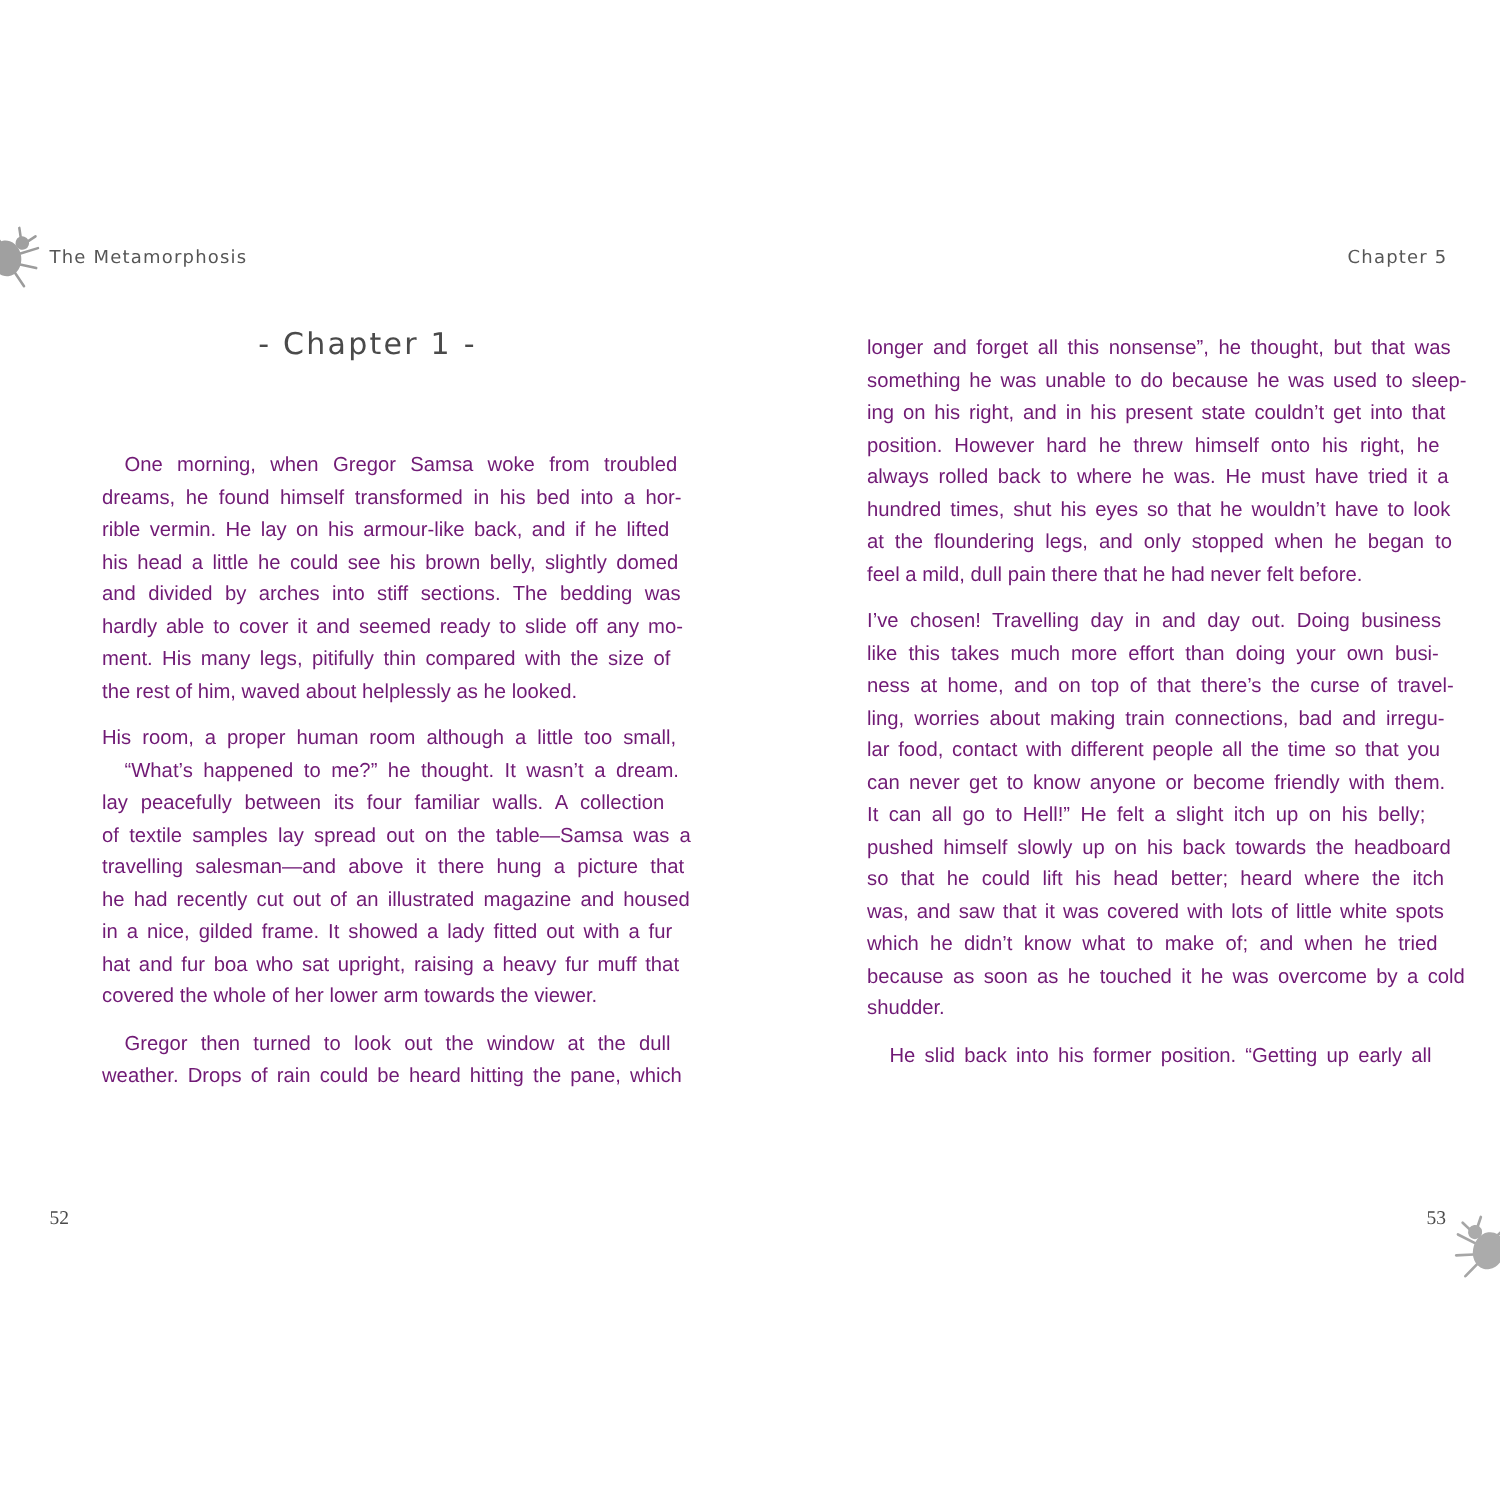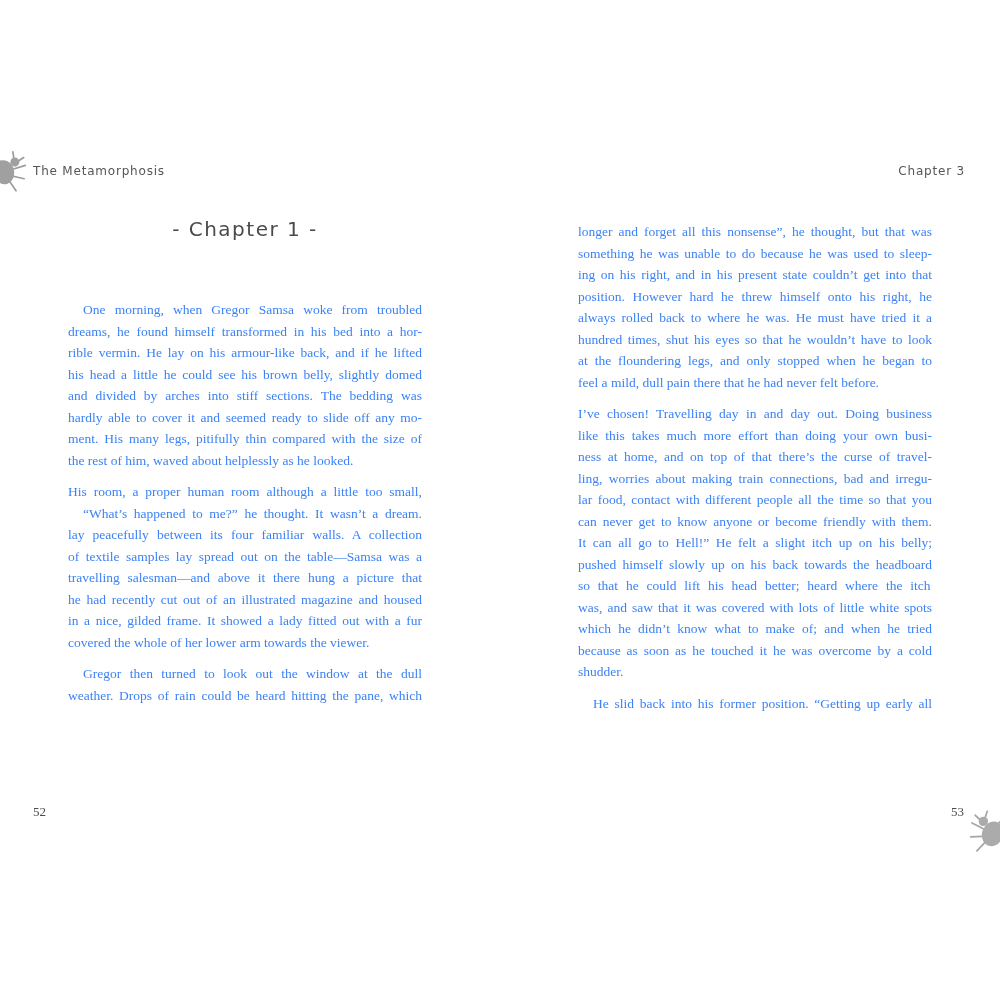--- a/index.html
+++ b/index.html
@@ -25,23 +25,23 @@
     left: 68px; top: 217px; width: 354px;
     text-align: center;
     font-family: "DejaVu Sans", sans-serif;
     font-size: 20px;
     letter-spacing: 1.5px;
     color: #4a4a4a;
   }
   .column {
     position: absolute;
     width: 354px;
-    font-family: Liberation Serif, serif;
+    font-family: Liberation Sans, sans-serif;
     font-size: 13.5px;
-    color: #3b82f6;
+    color: #701a75;
   }
   .column-left  { left: 68px;  top: 299px; }
   .column-right { left: 578px; top: 221px; }
   .para { margin: 0 0 10px 0; }
   .para:last-child { margin-bottom: 0; }
   .line {
     line-height: 21.5px;
     height: 21.5px;
     white-space: nowrap;
   }
@@ -74,21 +74,21 @@
       <path d="M28 32 L37 39"></path>
       <path d="M25 9 L22 3"></path>
       <path d="M30 10 L34 5"></path>
     </g>
     <ellipse cx="20" cy="25" rx="10" ry="12" fill="#a0a0a0" transform="rotate(-25 20 25)"></ellipse>
     <circle cx="27" cy="12" r="4.5" fill="#a0a0a0"></circle>
   </svg>
 
   <div class="running-header left">The Metamorphosis</div>
 
-  <div class="running-header right">Chapter 3</div>
+  <div class="running-header right">Chapter 5</div>
 
   <div class="chapter-title">- Chapter 1 -</div>
 
   <div class="column column-left">
       <div class="para">
         <div class="line indent" style="word-spacing: 5.79464px;"><span>One morning, when Gregor Samsa woke from troubled</span></div>
         <div class="line" style="word-spacing: 3.29688px;"><span>dreams, he found himself transformed in his bed into a hor-</span></div>
         <div class="line" style="word-spacing: 2.52273px;"><span>rible vermin. He lay on his armour-like back, and if he lifted</span></div>
         <div class="line" style="word-spacing: 2.53835px;"><span>his head a little he could see his brown belly, slightly domed</span></div>
         <div class="line" style="word-spacing: 4.56076px;"><span>and divided by arches into stiff sections. The bedding was</span></div>
@@ -97,20 +97,21 @@
         <div class="line nojust" style="word-spacing: normal;"><span>the rest of him, waved about helplessly as he looked.</span></div>
       </div>
       <div class="para">
         <div class="line" style="word-spacing: 3.52969px;"><span>His room, a proper human room although a little too small,</span></div>
         <div class="line indent" style="word-spacing: 3.24653px;"><span>“What’s happened to me?” he thought. It wasn’t a dream.</span></div>
         <div class="line" style="word-spacing: 4.74609px;"><span>lay peacefully between its four familiar walls. A collection</span></div>
         <div class="line" style="word-spacing: 3.08281px;"><span>of textile samples lay spread out on the table—Samsa was a</span></div>
         <div class="line" style="word-spacing: 4.41797px;"><span>travelling salesman—and above it there hung a picture that</span></div>
         <div class="line" style="word-spacing: 2.33594px;"><span>he had recently cut out of an illustrated magazine and housed</span></div>
         <div class="line" style="word-spacing: 2.22837px;"><span>in a nice, gilded frame. It showed a lady fitted out with a fur</span></div>
+        <div class="line" style="word-spacing: 2.05859px;"><span>hat and fur boa who sat upright, raising a heavy fur muff that</span></div>
         <div class="line nojust" style="word-spacing: normal;"><span>covered the whole of her lower arm towards the viewer.</span></div>
       </div>
       <div class="para">
         <div class="line indent" style="word-spacing: 5.02969px;"><span>Gregor then turned to look out the window at the dull</span></div>
         <div class="line" style="word-spacing: 2.33438px;"><span>weather. Drops of rain could be heard hitting the pane, which</span></div>
       </div>
     </div>
 
   <div class="column column-right">
       <div class="para">

